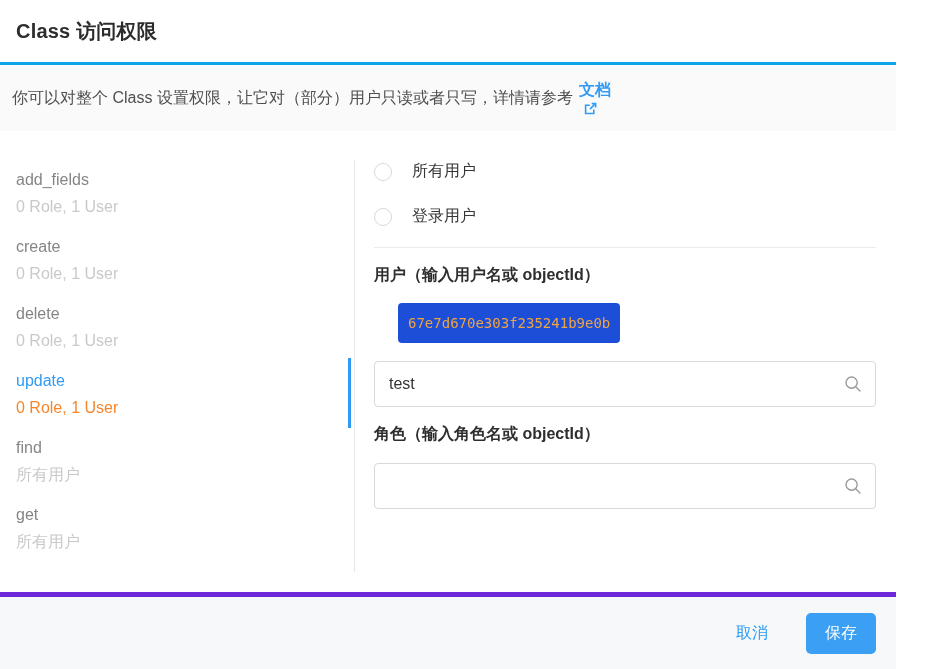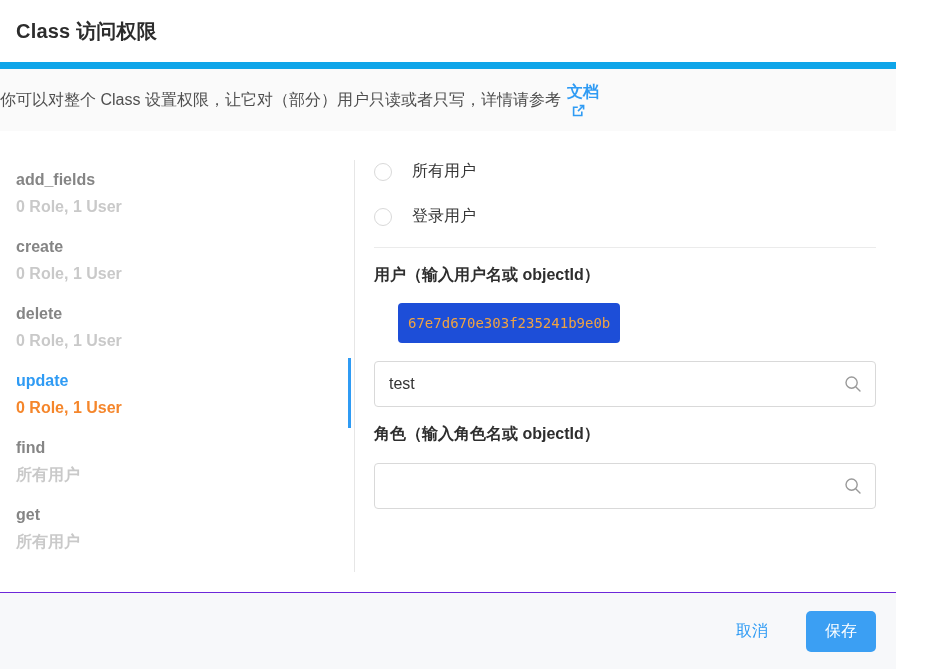--- a/index.html
+++ b/index.html
@@ -10,37 +10,37 @@
   }
   .app { width: 896px; height: 669px; display: flex; flex-direction: column; background: #fff; }
 
   
   .hdr { height: 62px; flex: 0 0 62px; display: flex; align-items: center; padding: 0 16px; background: #fff; }
   .hdr h1 { font-size: 20px; font-weight: bold; color: #2c2c2c; letter-spacing: .2px; }
 
   
   .notice {
     height: 69px; flex: 0 0 69px; background: #fafafa;
-    border-top: 7px solid #0ea5e9;
-    display: flex; align-items: center; padding: 0 0;
+    border-top: 3px solid #0ea5e9;
+    display: flex; align-items: center; padding: 0 12px;
     font-size: 16px; color: #4f4f4f;
   }
   .doc-link { color: #2f9bf4; font-weight: bold; text-decoration: none; margin-left: 6px; display: inline-flex; align-items: flex-start; cursor: pointer; flex-direction: column; }
   .doc-link svg { margin-left: 4px; }
 
   
   .bd { flex: 1 1 auto; display: flex; min-height: 0; background: #fff; }
 
   
   .sidebar { width: 355px; flex: 0 0 355px; position: relative; }
   .sidebar::after {
     content: ""; position: absolute; right: 0; top: 29px; bottom: 20px;
     width: 1px; background: #e6e6e6;
   }
-  .sidebar ul { list-style: none; padding: 35px 4px 0 16px; font-weight: bold; }
+  .sidebar ul { list-style: none; padding: 35px 4px 0 16px; }
   .side-item { position: relative; margin-bottom: 13px; cursor: pointer; }
   .si-name { font-size: 16px; line-height: 27px; color: #858585; }
   .si-sub  { font-size: 16px; line-height: 27px; color: #c9c9c9; }
   .side-item.active .si-name { color: #2f9bf4; }
   .side-item.active .si-sub  { color: #f5862b; }
   .side-item.active::after {
     content: ""; position: absolute; right: 0; top: -9px; bottom: -7px;
     width: 3px; background: #2f9bf4; z-index: 2;
   }
 
@@ -72,21 +72,21 @@
   .search-wrap { position: relative; margin-top: 18px; }
   .search-wrap input {
     width: 100%; height: 46px; border: 1px solid #d9d9d9; border-radius: 4px;
     padding: 0 60px 0 14px; font-size: 16px; color: #333; background: #fff; outline: none;
     font-family: "Liberation Sans", sans-serif;
   }
   .search-wrap .sicon { position: absolute; right: 13px; top: 13px; pointer-events: none; }
 
   
   .ftr {
-    height: 77px; flex: 0 0 77px; background: #f7f8fa; border-top: 1px solid #6d28d9;
+    height: 77px; flex: 0 0 77px; background: #f7f8fa; border-top: 5px solid #6d28d9;
     display: flex; align-items: center; justify-content: flex-end; padding-right: 20px; padding-left: 23px;
   }
   .cancel-btn { color: #2f9bf4; font-size: 16px; text-decoration: none; cursor: pointer; margin-right: 38px; }
   .save-btn {
     background: #3b9ff3; color: #fff; border: none; border-radius: 5px;
     font-size: 16px; padding: 10px 19px; cursor: pointer;
     font-family: "Liberation Sans", sans-serif;
   }
 </style>
 </head>

